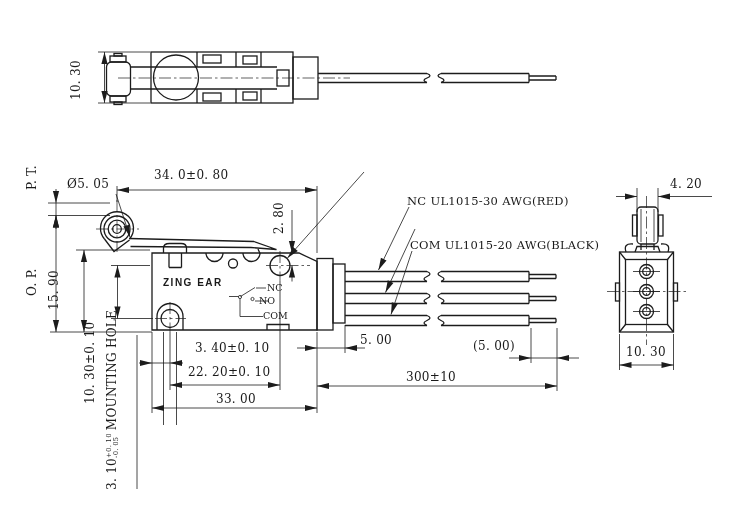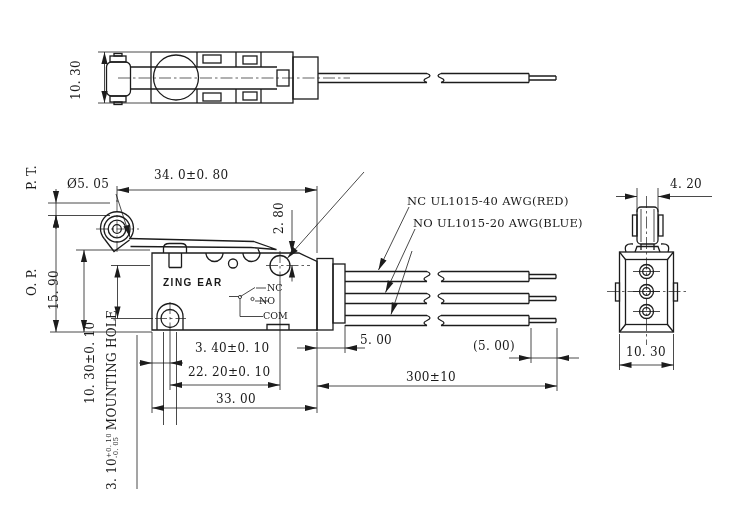--- a/index.html
+++ b/index.html
@@ -200,22 +200,22 @@
     <i>+0. 10</i>
     <i>-0. 05</i>
   </span>
   <span class="gap3">MOUNTING HOLE</span>
 </div>
 
 <div class="lbl" style="left:67px;top:177px">Ø5. 05</div>
 <div class="lbl" style="left:154px;top:168px">34. 0±0. 80</div>
 
 
-<div class="lbl callout" style="left:407px;top:194px">NC UL1015-40 AWG(RED)</div>
-<div class="lbl callout" style="left:413px;top:216px">NO UL1015-20 AWG(BLUE)</div>
+<div class="lbl callout" style="left:407px;top:194px">NC UL1015-30 AWG(RED)</div>
+<div class="lbl callout" style="left:410px;top:238px">COM UL1015-20 AWG(BLACK)</div>
 
 <div class="lbl brand" style="left:163px;top:275px">ZING EAR</div>
 
 <div class="lbl circ" style="left:267px;top:283px">NC</div>
 <div class="lbl circ" style="left:259px;top:296px">NO</div>
 <div class="lbl circ" style="left:263px;top:311px">COM</div>
 
 <div class="lbl" style="left:360px;top:333px">5. 00</div>
 <div class="lbl" style="left:473px;top:339px">(5. 00)</div>
 <div class="lbl" style="left:406px;top:370px">300±10</div>

